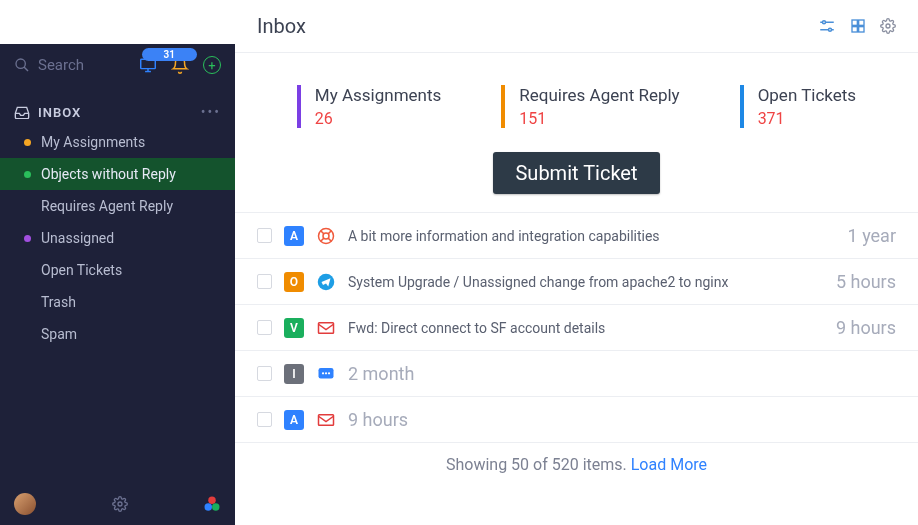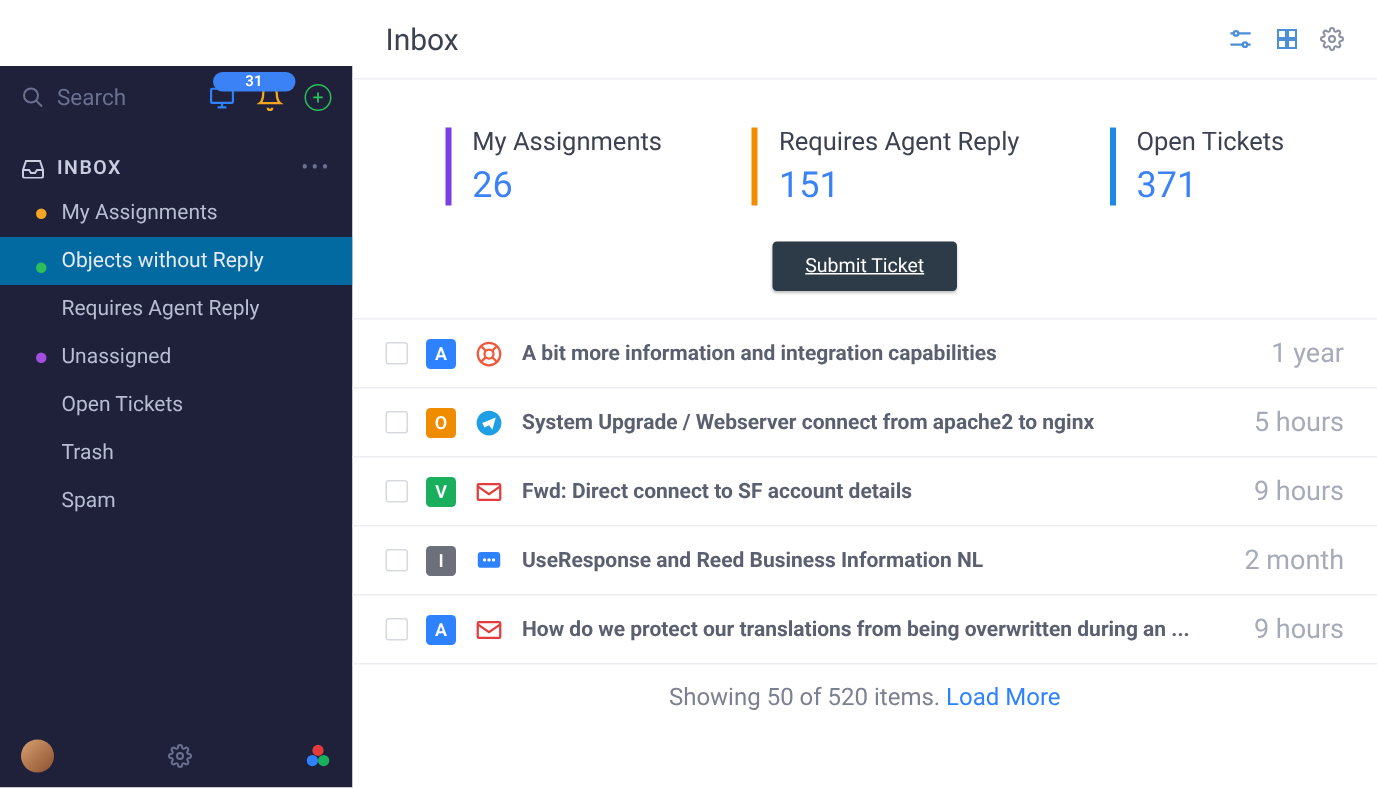--- a/index.html
+++ b/index.html
@@ -12,43 +12,43 @@
 .top-icons { display:flex; align-items:center; gap:14px; }
 .bell-wrap { position:relative; }
 .badge { position:absolute; top:-8px; right:-8px; background:#3b82f6; color:#fff; border-radius:10px; font-size:10px; font-weight:600; padding:1px 22px; }
 .add-btn { width:18px; height:18px; border:1.5px solid #2abf5b; border-radius:50%; display:flex; align-items:center; justify-content:center; color:#2abf5b; font-size:13px; line-height:1; }
 .s-section { padding:18px 14px 6px 14px; display:flex; align-items:center; justify-content:space-between; }
 .s-section-left { display:flex; align-items:center; gap:8px; }
 .s-section h4 { font-size:13px; letter-spacing:1px; font-weight:600; color:#c9cde0; }
 .dots { color:#6b7090; letter-spacing:2px; font-size:14px; }
 .nav { list-style:none; }
 .nav li { padding:8px 14px 8px 24px; font-size:14px; display:flex; align-items:center; gap:10px; cursor:pointer; }
-.nav li.selected { background:#0369a1; color:#e6e9f5;align-items:flex-end; }
+.nav li.selected { background:#14532d; color:#e6e9f5; }
 .bullet { width:7px; height:7px; border-radius:50%; flex-shrink:0; }
 .bullet.none { background:transparent; }
 .s-bottom { margin-top:auto; display:flex; align-items:center; justify-content:space-between; padding:10px 14px; }
 .avatar { width:22px; height:22px; border-radius:50%; background:linear-gradient(135deg,#d8a070,#8a5030); }
 .logo { width:18px; height:18px; }
 
 .main { flex:1; display:flex; flex-direction:column; background:#fff; }
 .m-head { display:flex; align-items:center; justify-content:space-between; padding:14px 22px; border-bottom:1px solid #eceef2; }
 .m-head h2 { font-size:20px; font-weight:400; color:#3c4252; }
 .m-head-icons { display:flex; gap:14px; color:#8a8fa0; }
 .stats { display:flex; gap:60px; padding:32px 60px 18px 60px; justify-content:center; }
 .stat { border-left:4px solid; padding-left:14px; }
 .stat .label { font-size:17px; color:#3c4252; }
-.stat .val { font-size:24px; color:#3b82f6; margin-top:4px; }
+.stat .val { font-size:16px; color:#ef4444; margin-top:4px; }
 .btns { display:flex; gap:14px; justify-content:center; padding:6px 0 18px 0; }
-.btn { background:#2d3a47; color:#fff; border:none; border-radius:3px; padding:9px 22px; font-size:13px; cursor:pointer; box-shadow:0 1px 2px rgba(0,0,0,.25);text-decoration:underline; }
+.btn { background:#2d3a47; color:#fff; border:none; border-radius:3px; padding:9px 22px; font-size:20px; cursor:pointer; box-shadow:0 1px 2px rgba(0,0,0,.25); }
 .tickets { list-style:none; border-top:1px solid #eceef2; }
 .tickets li { display:flex; align-items:center; gap:12px; padding:12px 22px; border-bottom:1px solid #eceef2; font-size:14px; color:#5a6070; }
 .chk { width:15px; height:15px; border:1.5px solid #d6d9e0; border-radius:2px; flex-shrink:0; }
 .tag { width:20px; height:20px; border-radius:3px; color:#fff; font-size:12px; font-weight:600; display:flex; align-items:center; justify-content:center; flex-shrink:0; }
 .t-icon { width:20px; height:20px; display:flex; align-items:center; justify-content:center; flex-shrink:0; }
-.t-subj { flex:1; white-space:nowrap; overflow:hidden; text-overflow:ellipsis;font-weight:bold; }
+.t-subj { flex:1; white-space:nowrap; overflow:hidden; text-overflow:ellipsis; }
 .t-time { color:#a6abba; font-size:18px; flex-shrink:0; }
 .footer { text-align:center; padding:12px; font-size:16px; color:#7c8192; }
 .footer a { color:#2f82ff; text-decoration:none; cursor:pointer; }
 svg { display:block; }
 </style>
 </head>
 <body>
 
 <div class="sidebar">
   <div class="s-top">
@@ -193,21 +193,21 @@
       </li>
       <li>
     <span class="chk"></span>
     <span class="tag" style="background:#f08c00">O</span>
     <span class="t-icon">
           <svg width="18" height="18" viewBox="0 0 24 24">
             <circle cx="12" cy="12" r="11" fill="#1e9ee5"></circle>
             <path d="M6 12l12-5-3 11-3-4-4 2z" fill="#fff"></path>
           </svg>
         </span>
-    <span class="t-subj">System Upgrade / Webserver connect from apache2 to nginx</span>
+    <span class="t-subj">System Upgrade / Unassigned change from apache2 to nginx</span>
     <span class="t-time">5 hours</span>
       </li>
       <li>
     <span class="chk"></span>
     <span class="tag" style="background:#1aaf5d">V</span>
     <span class="t-icon">
           <svg width="18" height="14" viewBox="0 0 24 18" fill="none" stroke="#e23c3c" stroke-width="2">
             <rect x="2" y="2" width="20" height="14" rx="1"></rect>
             <path d="M2 4l10 7 10-7"></path>
           </svg>
@@ -219,33 +219,31 @@
     <span class="chk"></span>
     <span class="tag" style="background:#6c707a">I</span>
     <span class="t-icon">
           <svg width="18" height="16" viewBox="0 0 24 20">
             <rect x="2" y="2" width="20" height="14" rx="3" fill="#2f82ff"></rect>
             <circle cx="8" cy="9" r="1.5" fill="#fff"></circle>
             <circle cx="12" cy="9" r="1.5" fill="#fff"></circle>
             <circle cx="16" cy="9" r="1.5" fill="#fff"></circle>
           </svg>
         </span>
-    <span class="t-subj">UseResponse and Reed Business Information NL</span>
     <span class="t-time">2 month</span>
       </li>
       <li>
     <span class="chk"></span>
     <span class="tag" style="background:#2f82ff">A</span>
     <span class="t-icon">
           <svg width="18" height="14" viewBox="0 0 24 18" fill="none" stroke="#e23c3c" stroke-width="2">
             <rect x="2" y="2" width="20" height="14" rx="1"></rect>
             <path d="M2 4l10 7 10-7"></path>
           </svg>
         </span>
-    <span class="t-subj">How do we protect our translations from being overwritten during an ...</span>
     <span class="t-time">9 hours</span>
       </li>
     </ul>
 
   <div class="footer">
     <span>Showing 50 of 520 items. </span><a>Load More</a>
   </div>
 </div>
 
 </body></html>

